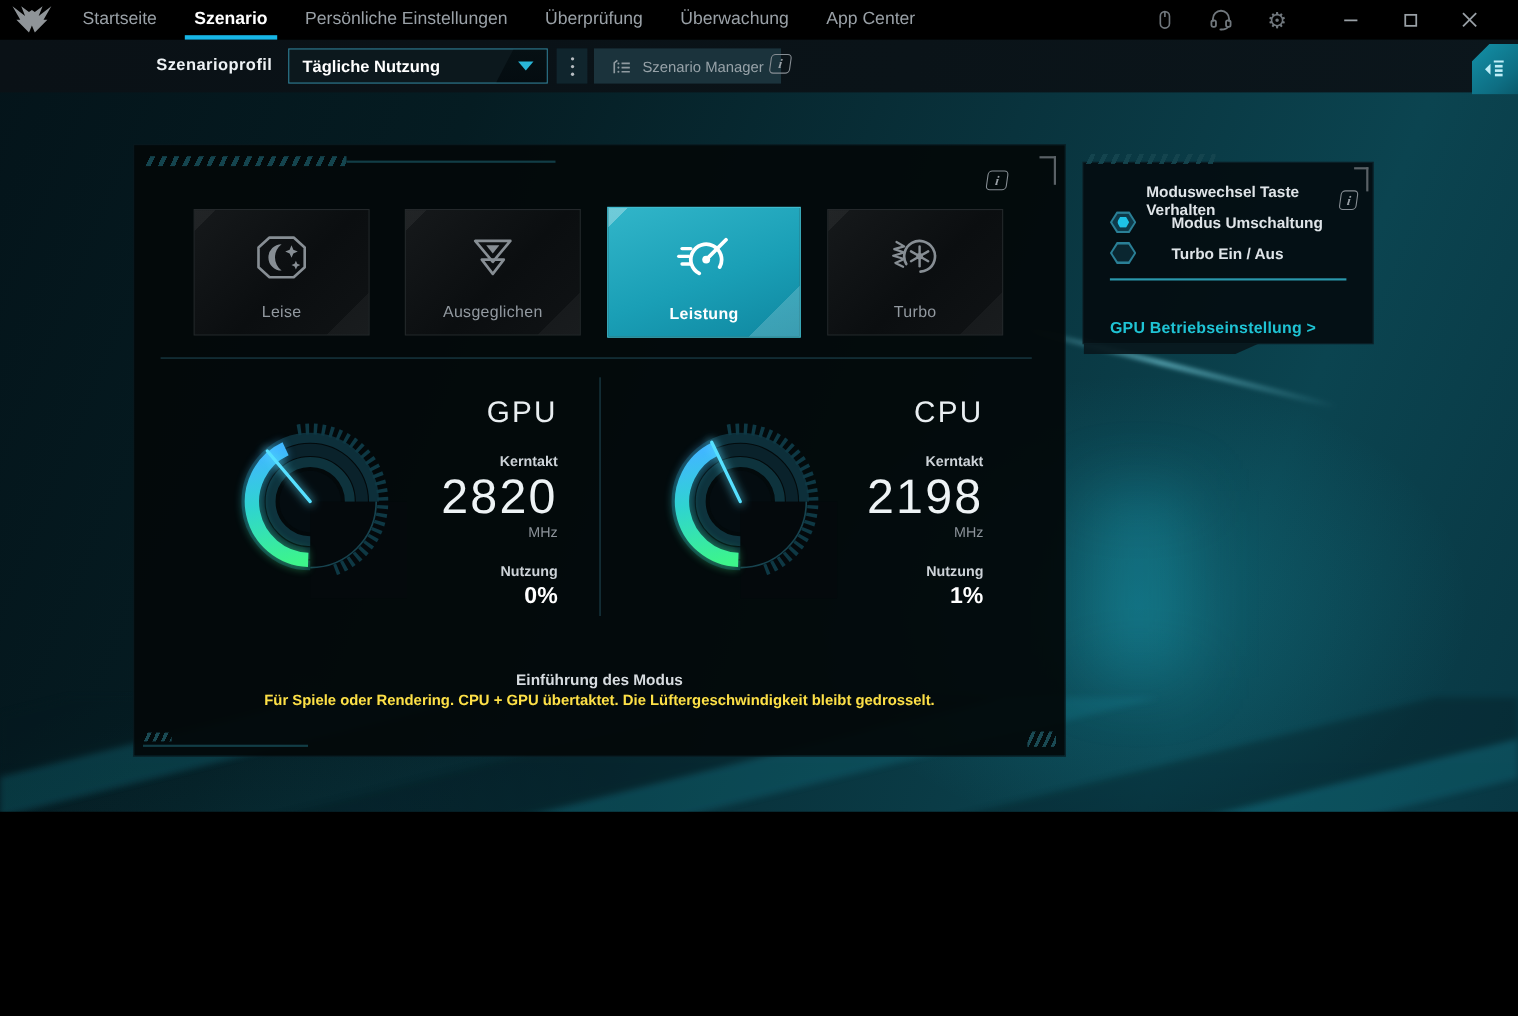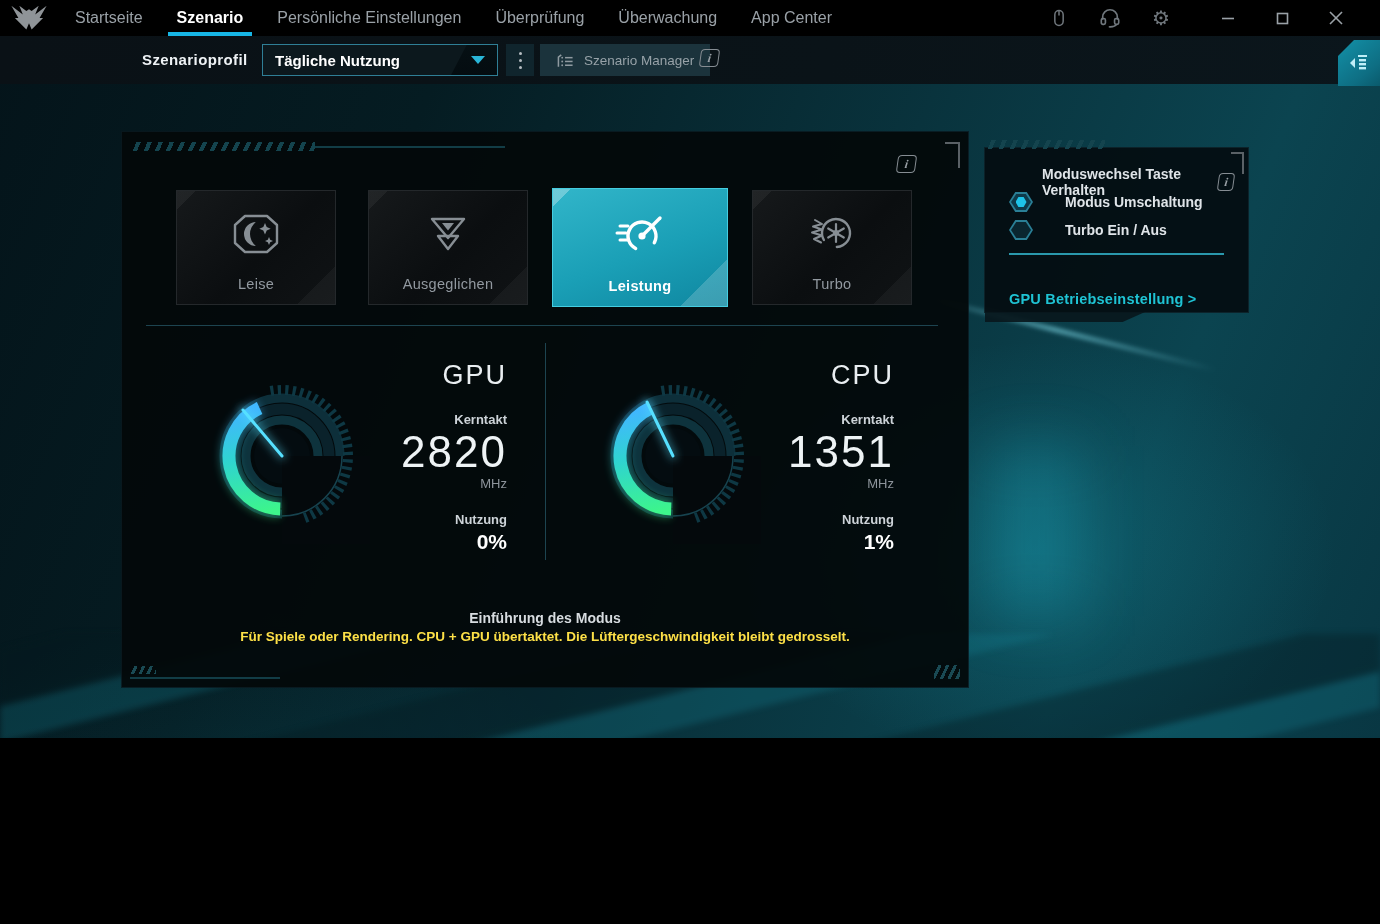--- a/index.html
+++ b/index.html
@@ -355,21 +355,21 @@
       <circle cx="88" cy="88" r="60" fill="none" stroke="#17434f" stroke-width="1.5" stroke-dasharray="94 283"></circle>
       <path d="M76.5,23 A66,66 0 0 1 110.6,150" fill="none" stroke="#0e3844" stroke-width="10" stroke-dasharray="3.2 4.2"></path>
       <path d="M65.6,40 A53,53 0 0 0 86.2,141" fill="none" stroke="url(#arcGradC)" stroke-width="18" opacity=".4" filter="url(#softC)"></path>
       <path d="M65.6,40 A53,53 0 0 0 86.2,141" fill="none" stroke="url(#arcGradC)" stroke-width="13"></path>
       <line x1="88" y1="88" x2="62" y2="34" stroke="rgba(86,224,255,.45)" stroke-width="7" stroke-linecap="round" filter="url(#softC)"></line>
       <line x1="88" y1="88" x2="62" y2="34" stroke="#56e0ff" stroke-width="3" stroke-linecap="round"></line>
     </svg>
     <div class="gstats cpu">
       <div class="g-title">CPU</div>
       <div class="g-sub">Kerntakt</div>
-      <div class="g-value">1351</div>
+      <div class="g-value">2198</div>
       <div class="g-unit">MHz</div>
       <div class="g-sub">Nutzung</div>
       <div class="g-usage">1%</div>
     </div>
 
     <div class="intro-title">Einführung des Modus</div>
     <div class="intro-text">Für Spiele oder Rendering. CPU + GPU übertaktet. Die Lüftergeschwindigkeit bleibt gedrosselt.</div>
 
     <div class="decor-bl">
       <div class="slash"></div>

